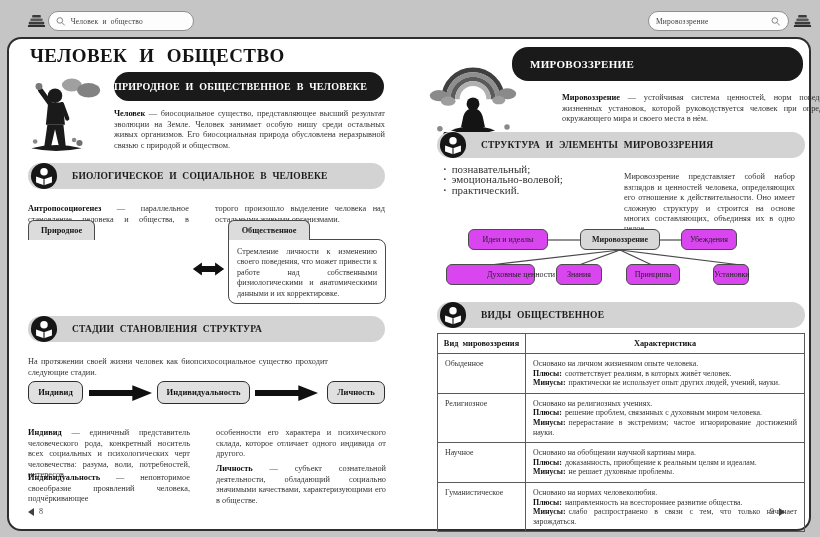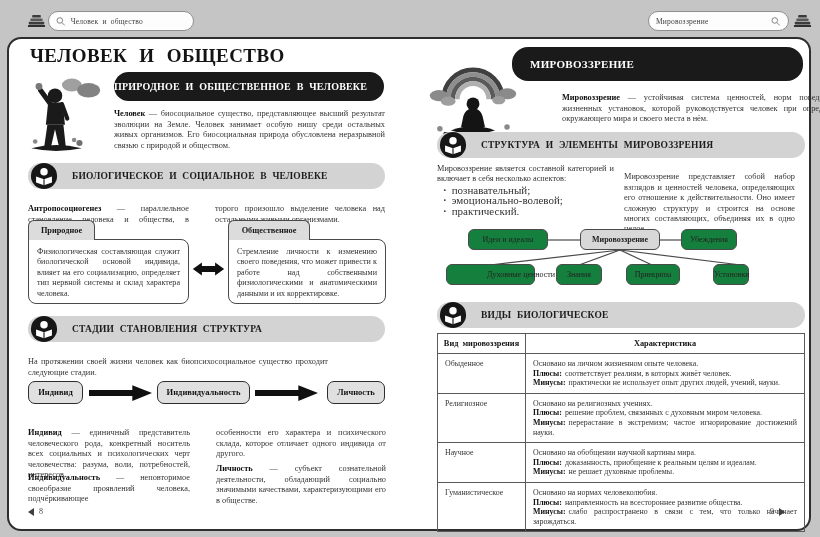--- a/index.html
+++ b/index.html
@@ -27,21 +27,21 @@
   .pill-r{width:368px;}
   .pill-label{position:absolute;left:44px;top:0;height:26px;line-height:26px;font-size:9.5px;font-weight:bold;color:#1c1c1c;word-spacing:3px;letter-spacing:.2px;white-space:nowrap;}
   .pill-icon{position:absolute;left:2px;top:-1px;width:28px;height:28px;}
 
   .folder-tab{position:absolute;height:20px;background:#dcdcdc;border:1px solid #4a4a4a;border-bottom:none;border-radius:6px 6px 0 0;box-sizing:border-box;text-align:center;font-size:8.3px;font-weight:bold;line-height:19px;color:#161616;z-index:2;}
   .folder-body{position:absolute;background:#fff;border:1px solid #4a4a4a;border-radius:0 8px 8px 8px;box-sizing:border-box;padding:7px 8px;z-index:1;}
 
   .stage-box{position:absolute;height:23px;background:#e0e0e0;border:1.5px solid #2d2d2d;border-radius:7px;box-sizing:border-box;text-align:center;font-size:8.5px;font-weight:bold;line-height:20px;color:#141414;}
   .flow-arrow{position:absolute;top:385px;height:16px;}
 
-  .diag-box{position:absolute;height:21px;background:#15803d;border:1px solid #4a4a4a;border-radius:6px;box-sizing:border-box;text-align:center;font-size:8px;line-height:19px;color:#222;white-space:nowrap;}
+  .diag-box{position:absolute;height:21px;background:#d946ef;border:1px solid #4a4a4a;border-radius:6px;box-sizing:border-box;text-align:center;font-size:8px;line-height:19px;color:#222;white-space:nowrap;}
   .diag-center{background:#d8d8d8;font-weight:bold;border-width:1.3px;}
   .diag-lines{position:absolute;left:437px;top:229px;width:368px;height:60px;}
 
   .aspect{font-size:11px;line-height:10.4px;color:#333;padding-left:6px;}
   .aspect::before{content:"·";font-weight:bold;margin-right:5px;}
 
   table.wv{position:absolute;left:437px;top:333px;width:368px;border-collapse:collapse;table-layout:fixed;}
   table.wv th, table.wv td{border:1px solid #5a5a5a;box-sizing:border-box;vertical-align:top;}
   table.wv th{font-size:8.3px;font-weight:bold;text-align:center;padding:5px 4px;color:#141414;word-spacing:2px;}
   table.wv td{font-size:7.9px;line-height:9.6px;padding:5px 7px;color:#333;}
@@ -123,23 +123,20 @@
         <path d="M15 18.5 V25" stroke="#161616" stroke-width="1.2"></path>
       </svg>
     </span>
     <span class="pill-label">БИОЛОГИЧЕСКОЕ И СОЦИАЛЬНОЕ В ЧЕЛОВЕКЕ</span>
   </div>
 
   <p class="para body-text" style="left:28px;top:196px;width:161px;"><b>Антропосоциогенез</b><span> — параллельное становление человека и общества, в результате ко-</span></p>
   <p class="para body-text" style="left:215px;top:196px;width:170px;">торого произошло выделение человека над остальными живыми организмами.</p>
 
   <div class="folder-tab" style="left:28px;top:220px;width:67px;">Природное</div>
-  <div class="folder-body" style="left:28px;top:239px;width:161px;height:65px;">
-    <div class="body-text" style="font-size:8.1px;">Физиологическая составляющая служит биологической основой индивида, влияет на его социализацию, определяет тип нервной системы и склад характера человека.</div>
-  </div>
 
   <span style="position:absolute;left:192px;top:258px;">
     <svg width="33" height="22" viewBox="0 0 40 22">
       <path d="M1 11 L12 3 V7.5 H28 V3 L39 11 L28 19 V14.5 H12 V19 Z" fill="#101010"></path>
     </svg>
   </span>
 
   <div class="folder-tab" style="left:228px;top:220px;width:82px;">Общественное</div>
   <div class="folder-body" style="left:228px;top:239px;width:158px;height:65px;">
     <div class="body-text" style="font-size:8.1px;">Стремление личности к изменению своего поведения, что может привести к работе над собственными физиологическими и анатомическими данными и их корректировке.</div>
@@ -212,21 +209,20 @@
         <circle cx="15" cy="15" r="14" fill="#161616"></circle>
         <circle cx="15" cy="10.5" r="4" fill="#fff"></circle>
         <path d="M6.5 15.5 L15 18.5 L23.5 15.5 L23.5 22 L15 25 L6.5 22 Z" fill="#fff"></path>
         <path d="M15 18.5 V25" stroke="#161616" stroke-width="1.2"></path>
       </svg>
     </span>
     <span class="pill-label">СТРУКТУРА И ЭЛЕМЕНТЫ МИРОВОЗЗРЕНИЯ</span>
   </div>
 
   <div style="position:absolute;left:437px;top:164px;width:177px;">
-    <div class="body-text">Мировоззрение является составной категорией и включает в себя несколько аспектов:</div>
     <div class="aspect">познавательный;</div>
     <div class="aspect">эмоционально-волевой;</div>
     <div class="aspect">практический.</div>
   </div>
   <p class="para body-text" style="left:624px;top:164px;width:171px;">Мировоззрение представляет собой набор взглядов и ценностей человека, определяющих его отношение к действительности. Оно имеет сложную структуру и строится на основе многих составляющих, объединяя их в одно целое.</p>
 
   <svg class="diag-lines" viewBox="0 0 368 60">
     <line x1="111" y1="11" x2="143" y2="11" stroke="#4a4a4a" stroke-width="1.2"></line>
     <line x1="223" y1="11" x2="244" y2="11" stroke="#4a4a4a" stroke-width="1.2"></line>
     <line x1="183" y1="21" x2="53" y2="36" stroke="#4a4a4a" stroke-width="1.2"></line>
@@ -244,21 +240,21 @@
 
   <div class="pill pill-r" style="left:437px;top:302px;">
     <span class="pill-icon">
       <svg width="28" height="28" viewBox="0 0 30 30">
         <circle cx="15" cy="15" r="14" fill="#161616"></circle>
         <circle cx="15" cy="10.5" r="4" fill="#fff"></circle>
         <path d="M6.5 15.5 L15 18.5 L23.5 15.5 L23.5 22 L15 25 L6.5 22 Z" fill="#fff"></path>
         <path d="M15 18.5 V25" stroke="#161616" stroke-width="1.2"></path>
       </svg>
     </span>
-    <span class="pill-label">ВИДЫ БИОЛОГИЧЕСКОЕ</span>
+    <span class="pill-label">ВИДЫ ОБЩЕСТВЕННОЕ</span>
   </div>
 
   <table class="wv">
     <thead>
       <tr>
         <th class="c1">Вид мировоззрения</th>
         <th>Характеристика</th>
       </tr>
     </thead>
     <tbody>

